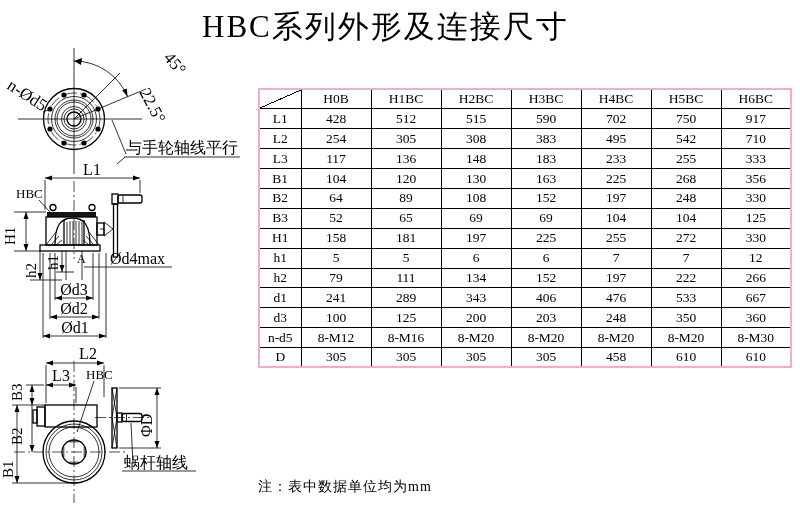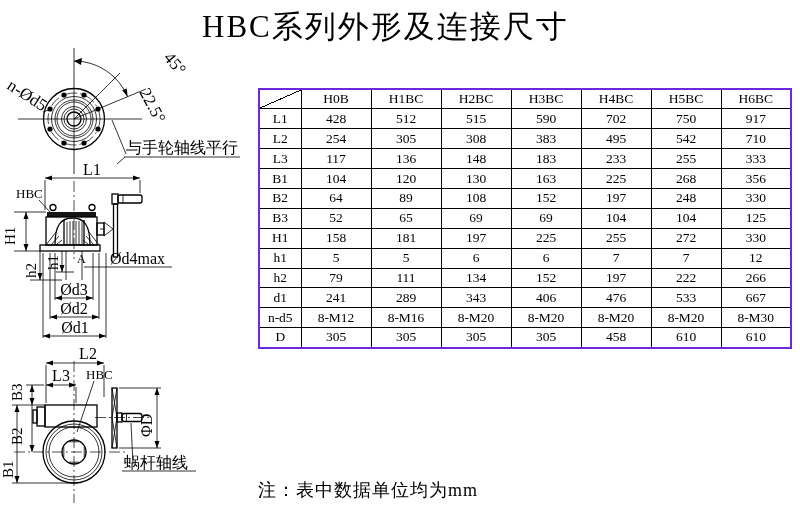--- a/index.html
+++ b/index.html
@@ -1,25 +1,25 @@
 <!DOCTYPE html>
 <html><head>
 <meta charset="utf-8">
 <style>
   *{margin:0;padding:0;box-sizing:border-box;}
   html,body{width:800px;height:509px;}
   body{position:relative;background:#fff;color:#000;overflow:hidden;
        font-family:"Liberation Serif","DejaVu Serif",serif;}
   .page-title{position:absolute;left:202px;top:6px;font-size:31px;letter-spacing:2px;white-space:nowrap;}
   .dim-table{position:absolute;left:258px;top:88px;width:532px;border-collapse:collapse;
-             table-layout:fixed;font-size:13.5px;text-align:center;border:2px solid #6d28d9;}
+             table-layout:fixed;font-size:13.5px;text-align:center;border:2px solid #f9a8d4;}
   .dim-table th,.dim-table td{border:1px solid #000;height:19.9px;padding:0;font-weight:normal;
              overflow:hidden;white-space:nowrap;}
   .corner{background:linear-gradient(to bottom right,transparent 48.6%,#000 48.6%,#000 51.4%,transparent 51.4%);}
-  .note{position:absolute;left:258px;top:478px;font-size:18px;letter-spacing:1px;}
+  .note{position:absolute;left:258px;top:478px;font-size:14px;letter-spacing:1px;}
   .dwg{position:absolute;}
   .dwg text{fill:#000;font-family:"Liberation Serif","DejaVu Serif",serif;}
   .ol{fill:none;stroke:#000;stroke-width:1.3;}
   .tl{fill:none;stroke:#000;stroke-width:0.8;}
   .cl{fill:none;stroke:#000;stroke-width:0.7;stroke-dasharray:11 3 2 3;}
   .ar{fill:#000;stroke:none;}
   .dk{fill:#161616;stroke:none;}
 </style>
 </head>
 <body>
@@ -355,20 +355,30 @@
         <td>d1</td>
         <td>241</td>
         <td>289</td>
         <td>343</td>
         <td>406</td>
         <td>476</td>
         <td>533</td>
         <td>667</td>
       </tr>
       <tr>
+        <td>d3</td>
+        <td>100</td>
+        <td>125</td>
+        <td>200</td>
+        <td>203</td>
+        <td>248</td>
+        <td>350</td>
+        <td>360</td>
+      </tr>
+      <tr>
         <td>n-d5</td>
         <td>8-M12</td>
         <td>8-M16</td>
         <td>8-M20</td>
         <td>8-M20</td>
         <td>8-M20</td>
         <td>8-M20</td>
         <td>8-M30</td>
       </tr>
       <tr>

